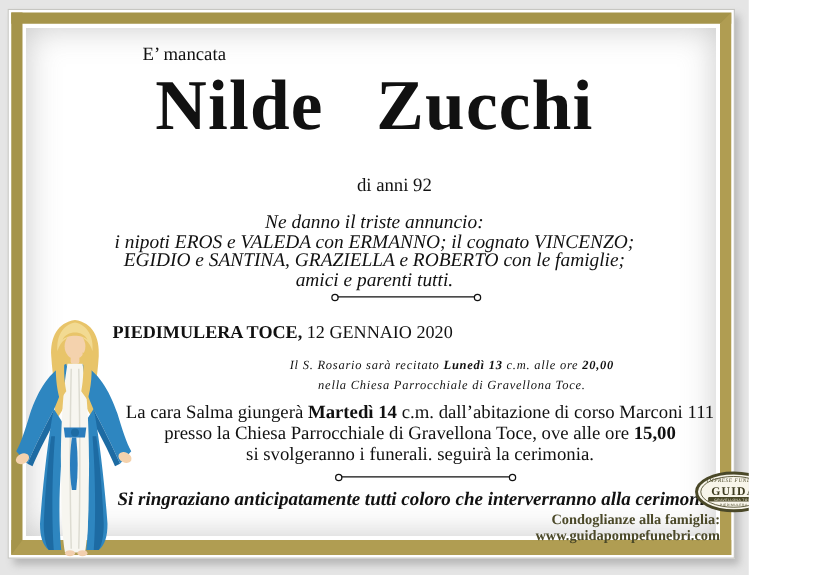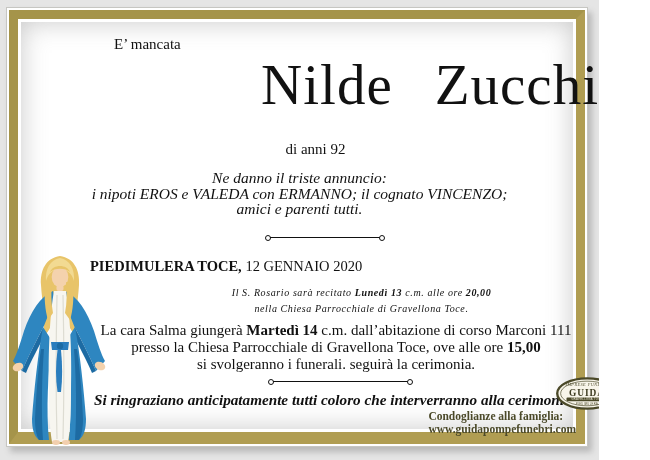--- a/index.html
+++ b/index.html
@@ -11,21 +11,21 @@
   .gold-frame{position:absolute;inset:2px;
         border-style:solid;border-width:9px 9px 12px 9px;
         border-color:#a5944a #b09d52 #b09d52 #a5944a;}
   .content{position:absolute;inset:3px;background:#ffffff;
         box-shadow:inset 0 0 26px rgba(110,110,110,.38);}
   
   .layer{position:absolute;inset:0;}
   .abs{position:absolute;}
 
   .intro{left:114px;top:36px;font-size:15px;}
-  .name{left:0;right:0;top:56px;text-align:right;font-weight:normal;font-size:57px;
+  .name{left:0;right:0;top:56px;text-align:center;font-weight:bold;font-size:57px;
         letter-spacing:1px;line-height:1;}
   .name .gap{display:inline-block;width:42px;}
   .age{left:0;right:0;top:141px;text-align:center;font-size:15px;padding-left:32px;}
 
   .annuncio{left:0;right:0;top:170px;text-align:center;font-style:italic;
         font-size:15.5px;line-height:15.5px;}
 
   .divider{display:flex;align-items:center;height:7px;}
   .divider::before,.divider::after{content:"";width:4px;height:4px;border:1.2px solid #111;
         border-radius:50%;background:#fff;flex:0 0 auto;}
@@ -36,21 +36,21 @@
   .dateline{left:90px;top:258px;font-size:14.5px;}
   .dateline .place{font-weight:bold;}
 
   .rosary{left:150px;right:26px;top:285px;text-align:center;font-style:italic;
         font-size:10px;line-height:15.5px;letter-spacing:0.6px;}
   .funeral{left:95px;right:22px;top:322px;text-align:center;
         font-size:15px;line-height:17px;}
 
   .thanks{left:94px;top:391px;font-weight:bold;font-style:italic;font-size:15.2px;}
 
-  .contact{right:23px;top:410px;text-align:left;font-weight:bold;font-size:11.5px;
+  .contact{right:23px;top:410px;text-align:right;font-weight:bold;font-size:11.5px;
         line-height:13px;color:#4b4929;margin-left:19px;}
 
   .madonna{left:10px;top:251px;width:98px;height:196px;}
   .badge{left:553px;top:371px;width:70px;height:43px;}
 </style>
 </head>
 <body>
 
 <div class="page">
 
@@ -64,20 +64,21 @@
 
     <div class="abs intro">E’ mancata</div>
 
     <div class="abs name"><span>Nilde</span><span class="gap"></span><span>Zucchi</span></div>
 
     <div class="abs age">di anni 92</div>
 
     <div class="abs annuncio">
       <div>Ne danno il triste annuncio:</div>
       <div>i nipoti EROS e VALEDA con ERMANNO; il cognato VINCENZO;</div>
+      <div>EGIDIO e SANTINA, GRAZIELLA e ROBERTO con le famiglie;</div>
       <div>amici e parenti tutti.</div>
     </div>
 
     <div class="abs divider div1">
         <span class="line"></span>
       </div>
 
     <div class="abs dateline"><span class="place">PIEDIMULERA TOCE,</span><span> 12 GENNAIO 2020</span></div>
 
     <div class="abs rosary">

